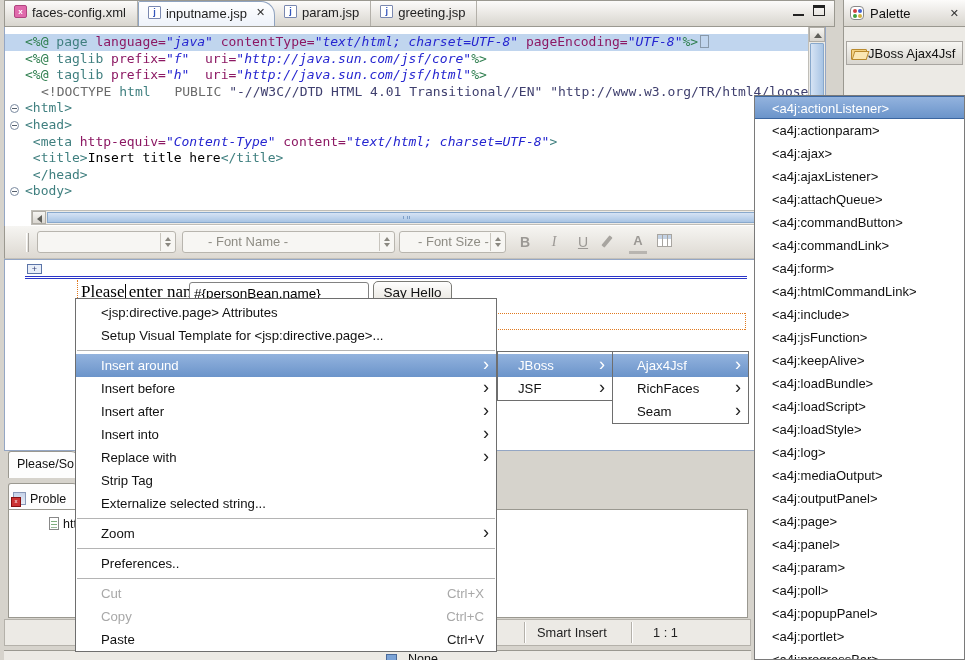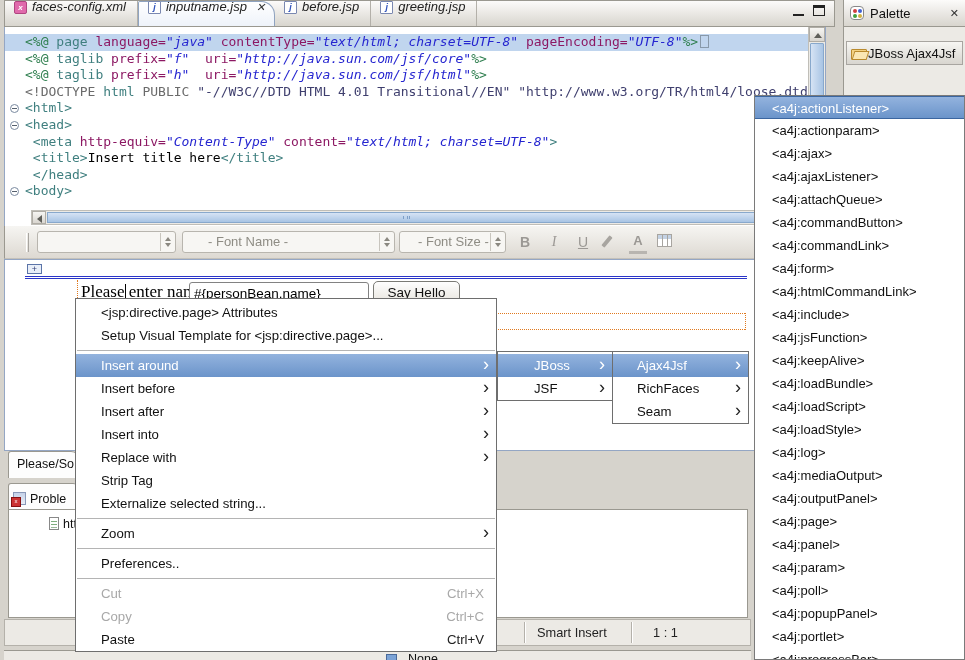--- a/index.html
+++ b/index.html
@@ -3,21 +3,21 @@
 <meta charset="utf-8">
 <style>
   * { box-sizing: border-box; margin:0; padding:0; }
   html,body { width:965px; height:660px; }
   body { font-family:"Liberation Sans", sans-serif; }
   .screen { position:relative; width:965px; height:660px; background:#d6d3cc; overflow:hidden; font-size:13px; color:#111; }
 
   
   .tabbar { position:absolute; left:4px; top:0; width:831px; height:27px;
     background:linear-gradient(#fcfbfa,#d8d5ce); border:1px solid #9a9890; display:flex; align-items:stretch; }
-  .tab { display:flex; align-items:flex-end; padding:12px 9px; border-right:1px solid #b3b0a9; color:#222; white-space:nowrap;font-style:italic; }
+  .tab { display:flex; align-items:flex-start; padding:4px 9px; border-right:1px solid #b3b0a9; color:#222; white-space:nowrap; }
   .tab.active { background:linear-gradient(#ffffff,#eef3fa); border-radius:2px 14px 0 0; border:1px solid #8fa3c0; border-bottom:none; margin-top:0; }
   .tlbl { margin:0 2px 0 5px; }
   .tclose { margin-left:7px; font-size:11px; color:#333; cursor:default; }
   .ticon { width:13px; height:13px; display:inline-block; position:relative; flex:none; }
   .ticon.xml { background:#e06aac; border:1px solid #b04580; border-radius:2px; color:#fff; font-size:8px; font-weight:bold; text-align:center; line-height:11px; }
   .ticon.xml::before { content:"x"; }
   .ticon.jsp { background:#fff; border:1px solid #7a88b0; border-radius:1px; color:#3355bb; font-size:9px; font-weight:bold; text-align:center; line-height:11px; }
   .ticon.jsp::before { content:"j"; }
   .winbtns { position:absolute; left:793px; top:5px; width:40px; height:14px; display:flex; gap:9px; }
   .minbtn { width:11px; height:11px; border-bottom:2px solid #222; }
@@ -25,21 +25,21 @@
 
   
   .source-pane { position:absolute; left:4px; top:27px; width:822px; height:199px; background:#fff; border-left:1px solid #94a6c4; border-right:1px solid #94a6c4; }
   .code-area { position:absolute; left:0; top:0; right:17px; bottom:17px; overflow:hidden; background:#fff; padding-top:7px; }
   .code-line { height:16.6px; line-height:16.6px; padding-left:20px; white-space:pre; font-family:"DejaVu Sans Mono", monospace; font-size:13px; }
   .code-line.sel { background:var(--current-line,#c0d5ee); }
   .tk-tag { color:var(--code-tag,#3f7f7f); }
   .tk-attr { color:var(--code-attr,#8c1863); }
   .tk-val { color:var(--code-val,#2525d0); font-style:italic; }
   .tk-dir { color:var(--code-dir,#2f7f4f); }
-  .tk-gray { color:var(--code-gray,#6b6b6b); }
+  .tk-gray { color:var(--code-gray,#6b6b6b);margin-left:16px; }
   .tk-str2 { color:var(--code-str2,#3f3f6e); }
   .tk-pln { color:#000; }
   .caret-box { display:inline-block; width:9px; height:13px; border:1px solid #8899aa; vertical-align:-2px; margin-left:2px; }
   .fold { position:absolute; left:5px; width:9px; height:9px; border:1px solid #7a8aa0; border-radius:50%; background:#fff; }
   .fold::after { content:""; position:absolute; left:1px; right:1px; top:3px; height:1px; background:#55606e; }
   
   .vscroll { position:absolute; right:0; top:0; bottom:17px; width:17px; background:#eceae5; border-left:1px solid #c0beb8; }
   .sb-btn { position:absolute; left:0; right:0; height:15px; background:linear-gradient(#f6f5f2,#d9d6d0); border:1px solid #b0ada6; }
   .tri-up { position:absolute; left:4px; top:5px; width:0; height:0; border-left:4px solid transparent; border-right:4px solid transparent; border-bottom:5px solid #5f5f5a; }
   .vthumb { position:absolute; left:1px; right:1px; top:16px; height:148px; background:linear-gradient(90deg,#d6e3f4,#a8c4e4); border:1px solid #88a8cc; border-radius:1px; }
@@ -76,21 +76,21 @@
   .visual-pane { position:absolute; left:4px; top:259px; width:822px; height:192px; background:#fff; border:1px solid #94a6c4; }
   .plusbox { position:absolute; left:22px; top:4px; width:15px; height:10px; border:1px solid #5b74a8; background:#e8eef8; color:#33417a; font-size:9px; line-height:8px; text-align:center; }
   .marker-line { position:absolute; left:20px; width:722px; top:16px; height:3px; border-top:1px solid var(--marker-line,#2a35c8); border-bottom:1px solid var(--marker-line,#2a35c8); }
   .dot-v1 { position:absolute; left:72px; top:20px; height:118px; width:0; border-left:1px dotted var(--dotted-outline,#e0791e); }
   .dot-h1 { position:absolute; left:72px; width:668px; top:53px; height:0; border-top:1px dotted var(--dotted-outline,#e0791e); }
   .dot-h2 { position:absolute; left:72px; width:668px; top:69px; height:0; border-top:1px dotted var(--dotted-outline,#e0791e); }
   .dot-v2 { position:absolute; left:740px; top:53px; height:17px; width:0; border-left:1px dotted var(--dotted-outline,#e0791e); }
   .prompt { position:absolute; left:76px; top:22px; font-family:"Liberation Serif", serif; font-size:17px; color:#000; }
   .caret { position:absolute; left:120px; top:24px; width:1px; height:16px; background:#000; }
   .v-input { position:absolute; left:184px; top:22px; width:180px; height:22px; border:1px solid #828282; border-radius:3px; padding:0 4px; font-family:"Liberation Sans",sans-serif; font-size:13.5px; color:#000; background:#fff; }
-  .v-btn { position:absolute; left:368px; top:21px; width:87px; height:24px; border:1px solid #7a7a75; border-radius:5px; background:linear-gradient(#fefefe,#e6e3dc); font-size:13.5px; text-align:center; line-height:22px; }
+  .v-btn { position:absolute; left:368px; top:21px; width:79px; height:24px; border:1px solid #7a7a75; border-radius:5px; background:linear-gradient(#fefefe,#e6e3dc); font-size:13.5px; text-align:center; line-height:22px; }
 
   
   .mode-tab { position:absolute; left:8px; top:451px; width:72px; height:27px; background:#fdfdfd; border:1px solid #9a9890; border-bottom:none; border-radius:3px 9px 0 0; padding:5px 0 0 8px; font-size:12.5px; overflow:hidden; white-space:nowrap; }
   .prob-tab { position:absolute; left:8px; top:483px; width:74px; height:26px; background:#fdfdfd; border:1px solid #9a9890; border-bottom:none; border-radius:3px 9px 0 0; padding:4px 0 0 4px; font-size:12.5px; overflow:hidden; white-space:nowrap; display:flex; align-items:center; gap:4px; }
   .prob-icon { width:13px; height:13px; position:relative; flex:none; background:linear-gradient(#c6d2e8,#e8edf6); border:1px solid #8a98b8; }
   .prob-icon::after { content:"x"; position:absolute; left:-3px; bottom:-3px; width:8px; height:8px; background:#cc3333; border:1px solid #881111; color:#fff; font-size:6px; line-height:6px; text-align:center; }
   .prob-content { position:absolute; left:8px; top:509px; width:740px; height:109px; background:#fff; border:1px solid #9a9890; }
   .prob-item { position:absolute; left:54px; top:7px; font-size:12.5px; }
   .file-icon { position:absolute; left:40px; top:7px; width:10px; height:13px; background:#fff; border:1px solid #888; }
   .file-icon::before { content:""; position:absolute; left:1px; top:3px; width:6px; height:1px; background:#7fae7f; box-shadow:0 3px 0 #7fae7f, 0 6px 0 #9ab89a; }
@@ -123,21 +123,21 @@
   .pal-popup { position:absolute; left:754px; top:95px; width:211px; height:565px; background:#fff; border:1px solid #7a7a7a; z-index:15; overflow:hidden; }
   .prow { height:23px; line-height:23px; padding-left:17px; font-size:13px; color:#111; white-space:nowrap; }
   .prow.sel { background:linear-gradient(var(--menu-highlight-top,#93b3de),var(--menu-highlight-bottom,#6b94ca)); color:#fff; border-top:1px solid #3b66a0; border-bottom:1px solid #3b66a0; }
 
   
   .menu { position:absolute; background:#fff; border:1px solid #6e6e6e; z-index:30; padding-top:2px; }
   .ctx { left:75px; top:298px; width:422px; height:354px; }
   .sub1 { left:497px; top:351px; width:116px; height:50px; }
   .sub2 { left:612px; top:351px; width:137px; height:73px; }
   .mrow { position:relative; height:23px; line-height:23px; display:flex; padding:0 12px 0 25px; font-size:13.2px; color:#111; white-space:nowrap; }
-  .sub1 .mrow { padding-left:36px; }
+  .sub1 .mrow { padding-left:20px; }
   .sub2 .mrow { padding-left:24px; }
   .mrow .mlbl { flex:1; overflow:hidden; }
   .mrow .maccel { color:#222; margin-left:10px; }
   .mrow.dis .mlbl, .mrow.dis .maccel { color:#a8a8a8; }
   .mrow .marrow { position:absolute; right:7px; top:0; font-size:18px; line-height:21px; color:#222; }
   .mrow.hl { background:linear-gradient(var(--menu-highlight-top,#93b3de),var(--menu-highlight-bottom,#6b94ca)); color:#fff; }
   .mrow.hl .mlbl, .mrow.hl .marrow { color:#fff; }
   .msep { height:7px; position:relative; }
   .msep::after { content:""; position:absolute; left:1px; right:1px; top:3px; height:1px; background:#b4b4b4; }
 </style>
@@ -151,21 +151,21 @@
         <span class="ticon xml"></span>
         <span class="tlbl">faces-config.xml</span>
       </div>
       <div class="tab active">
         <span class="ticon jsp"></span>
         <span class="tlbl">inputname.jsp</span>
         <span class="tclose">✕</span>
       </div>
       <div class="tab">
         <span class="ticon jsp"></span>
-        <span class="tlbl">before.jsp</span>
+        <span class="tlbl">param.jsp</span>
       </div>
       <div class="tab">
         <span class="ticon jsp"></span>
         <span class="tlbl">greeting.jsp</span>
       </div>
     </div>
   <div class="winbtns">
     <span class="minbtn"></span>
     <span class="maxbtn"></span>
   </div>

